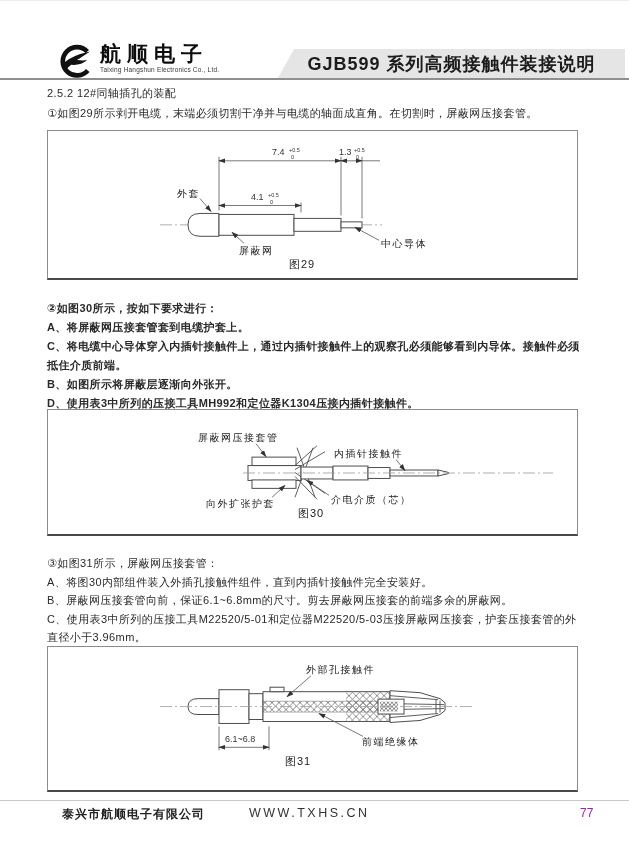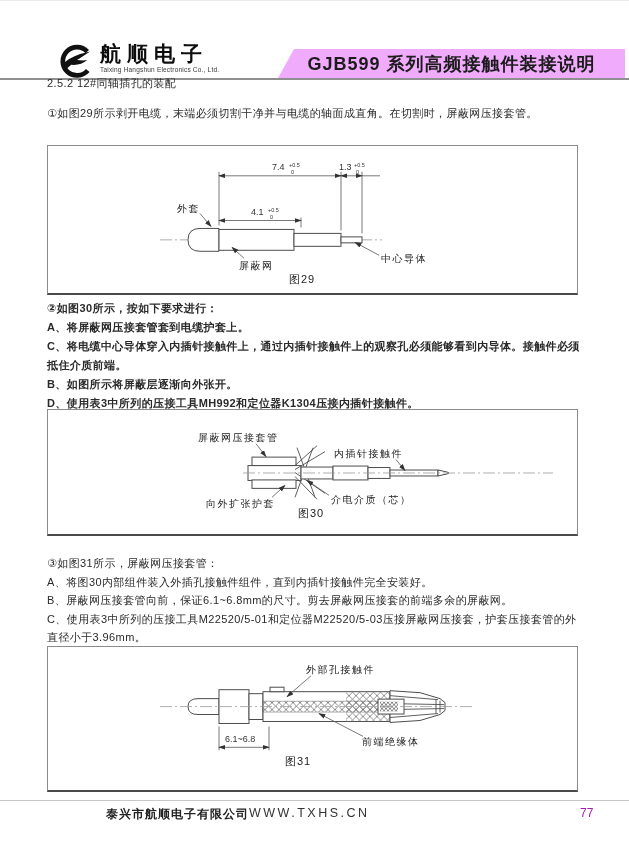--- a/index.html
+++ b/index.html
@@ -16,36 +16,36 @@
   .logo-en { font-size:6.5px; color:#3a3a3a; letter-spacing:.2px; margin-top:1px; }
   .banner {
     position:absolute; left:278px; right:4px; top:48px; height:29px;
     clip-path:polygon(16px 0, 100% 0, 100% 100%, 0 100%);
     display:flex; align-items:center; justify-content:center;
   }
   .banner-title { font-size:18px; font-weight:700; color:#1c1c1c; letter-spacing:1px; white-space:nowrap; }
   .header-rule { position:absolute; left:0; top:77px; width:629px; height:2px; background:#8f8f8f; }
   
   .txt { position:absolute; left:47px; width:533px; font-size:11px; letter-spacing:.4px; }
-  .sec-title { top:75px; }
+  .sec-title { top:85px; }
   .step1 { top:104px; line-height:16px; }
   .block2 { top:298px; line-height:19px;font-weight:bold; }
   .block3 { top:553px; line-height:18.5px; }
   
   .fig-box {
     position:absolute; left:47px; width:531px; background:#fff;
     border:1px solid #8c8c8c; border-bottom:2px solid #4a4a4a;
   }
   .fig-box svg { display:block; width:100%; height:100%; }
-  #fig29 { top:144px; height:150px; }
+  #fig29 { top:129px; height:150px; }
   #fig30 { top:408px; height:127px; }
   #fig31 { top:645px; height:146px; }
   
   .footer-rule { position:absolute; left:0; top:799px; width:629px; height:1px; background:#c9c9c9; }
-  .footer-company { position:absolute; left:62px; top:805px; font-size:12px; font-weight:700; letter-spacing:1px; color:#222;margin-left:44px; }
+  .footer-company { position:absolute; left:62px; top:805px; font-size:12px; font-weight:700; letter-spacing:1px; color:#222; }
   .footer-site { position:absolute; left:205px; top:805px; font-size:12.5px; letter-spacing:2.5px; color:#333;margin-left:44px; }
   .footer-page { position:absolute; left:580px; top:805px; font-size:12px; color:#a21caf; }
   
   .part { fill:#fff; stroke:#4c4c4c; stroke-width:1; }
   .thin { stroke:#4c4c4c; stroke-width:.9; fill:none; }
   .cl { stroke:#9a9a9a; stroke-width:.8; stroke-dasharray:12 3 2 3; fill:none; }
   .dim { stroke:#555; stroke-width:.8; fill:none; }
   .lead { stroke:#555; stroke-width:.8; fill:none; }
   text.lbl { font-size:10px; letter-spacing:1.5px; fill:#222; font-family:"Liberation Sans","DejaVu Sans",sans-serif; }
   text.cap { font-size:11px; letter-spacing:1px; fill:#222; font-family:"Liberation Sans","DejaVu Sans",sans-serif; }
@@ -81,21 +81,21 @@
     <svg class="logo-icon" viewBox="0 0 36 38">
       <path d="M31 9 A15 15 0 1 0 31.5 29" fill="none" stroke="#111" stroke-width="5"></path>
       <path d="M6 21 Q15 13 34 9 Q25 15 20 18 Q27 19 31 18 Q24 24 14 23 Q10 26 7 30 Q8 25 6 21 Z" fill="#111"></path>
     </svg>
     <div>
       <div class="logo-cn">航顺电子</div>
       <div class="logo-en">Taixing Hangshun Electronics Co., Ltd.</div>
     </div>
   </div>
 
-  <div class="banner" style="background: #f0abfc; justify-content: center;">
+  <div class="banner" style="background: #e5e5e5; justify-content: center;">
     <span class="banner-title">GJB599 系列高频接触件装接说明</span>
   </div>
   <div class="header-rule"></div>
 
   <div class="txt sec-title">2.5.2 12#同轴插孔的装配</div>
   <div class="txt step1">①如图29所示剥开电缆，末端必须切割干净并与电缆的轴面成直角。在切割时，屏蔽网压接套管。</div>
 
   <div class="fig-box" id="fig29">
     <svg viewBox="0 0 529 148" preserveAspectRatio="none">
       <line class="cl" x1="112" y1="94.5" x2="334" y2="94.5"></line>

